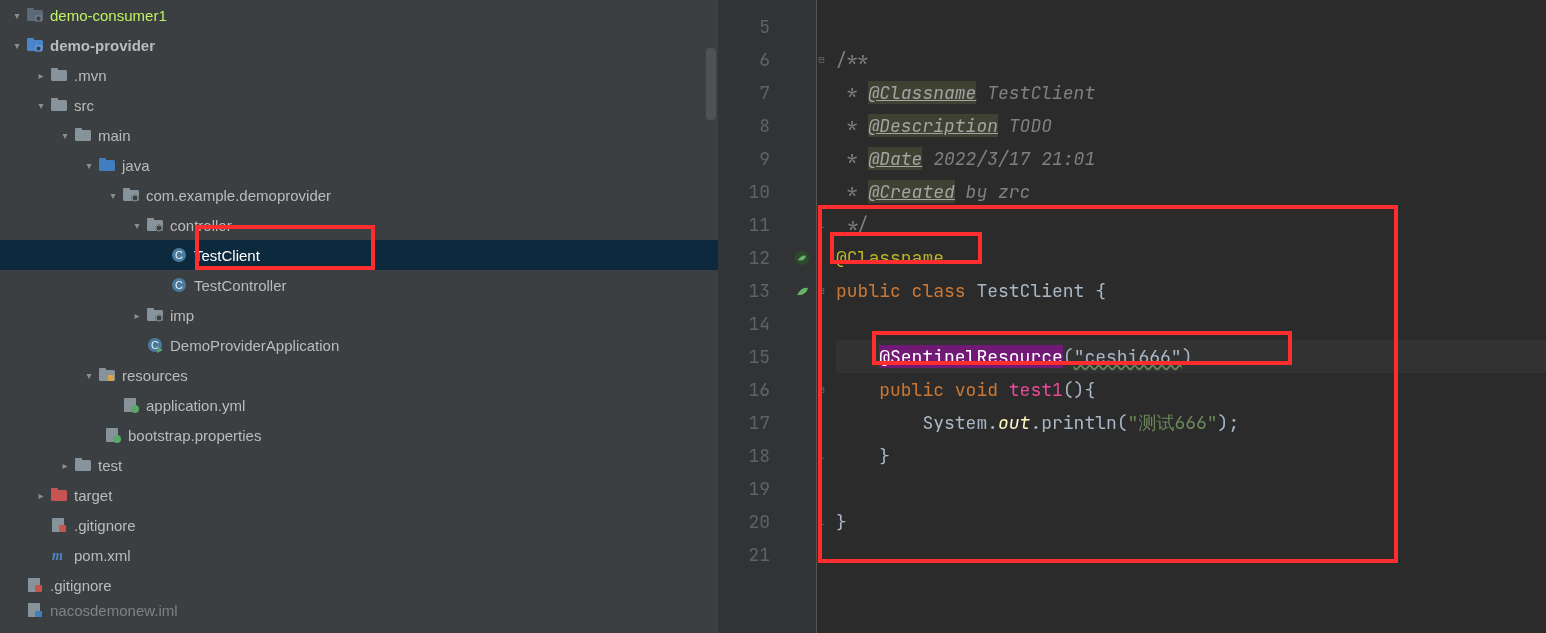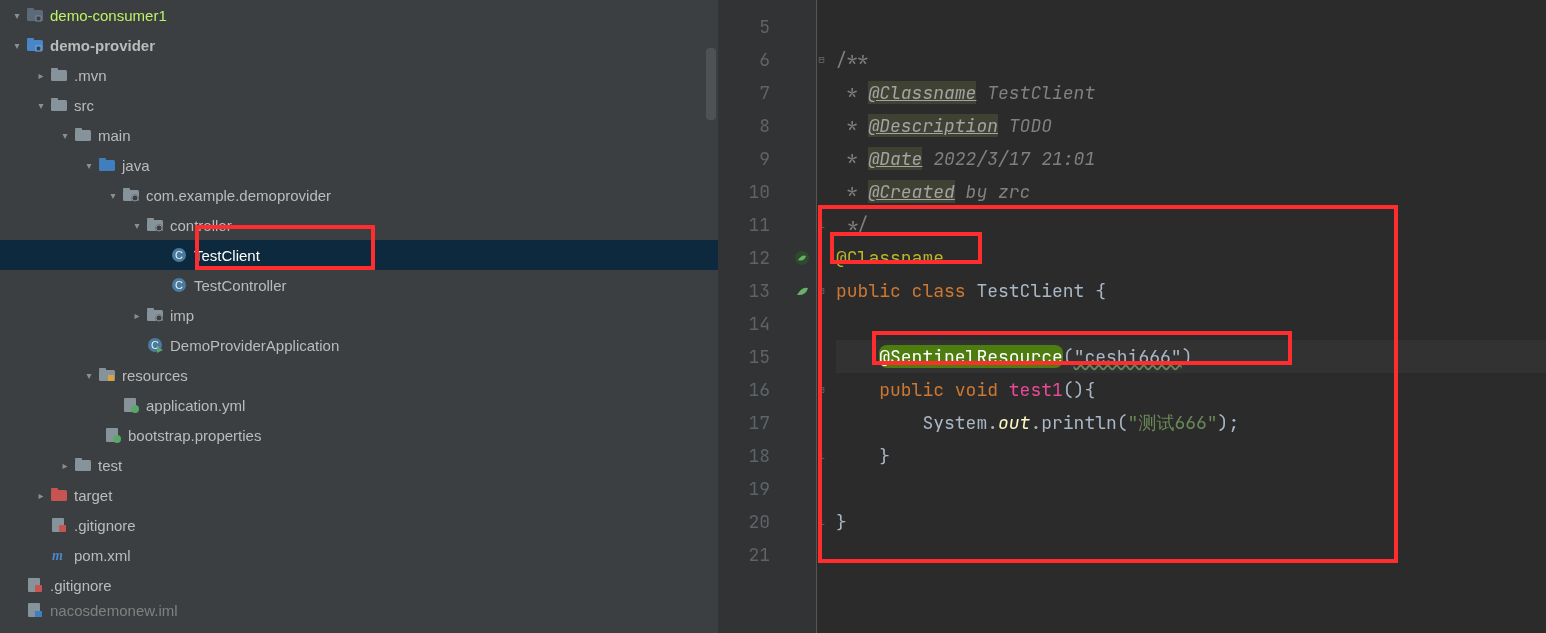--- a/index.html
+++ b/index.html
@@ -103,21 +103,21 @@
     position:relative;
   }
   .code-line.current { background:#323232; }
   
   .cmt { color:#808080; }
   .doctag { color:#a3a3a3; font-style:italic; background:#3f4233; text-decoration:underline; }
   .docital { color:#808080; font-style:italic; }
   .kw { color:#cc7832; }
   .cls { color:#a9b7c6; }
   .ann { color:#bbb529; }
-  .ann-sel { color:#fff; background:#4d7c0f;border-radius:8px; }
+  .ann-sel { color:#fff; background:#701a75; }
   .str { color:#6a8759; }
   .method { color:#ec4899; }
   .field { color:#fef9c3; font-style:italic; }
   .plain { color:#a9b7c6; }
   .paren { color:#a9b7c6; }
   .str-wavy { text-decoration: underline wavy #6a8759; }
   
   .ed-hl { position:absolute; border:4px solid #ff2d2d; pointer-events:none; z-index:5; }
   
   .scroll-thumb {

